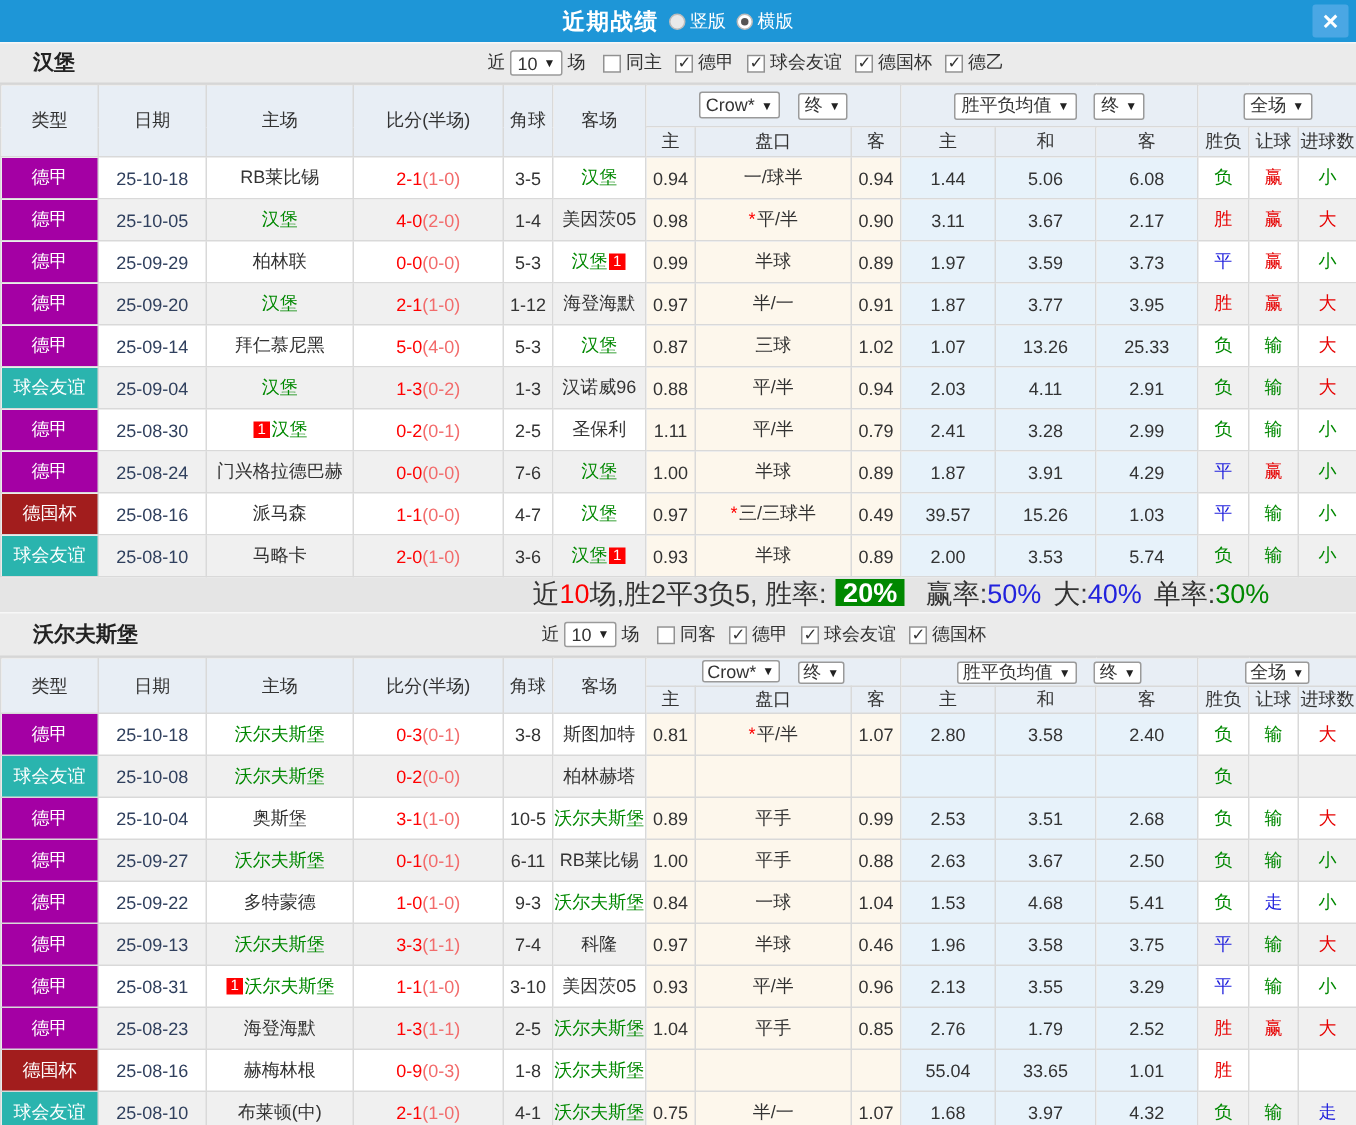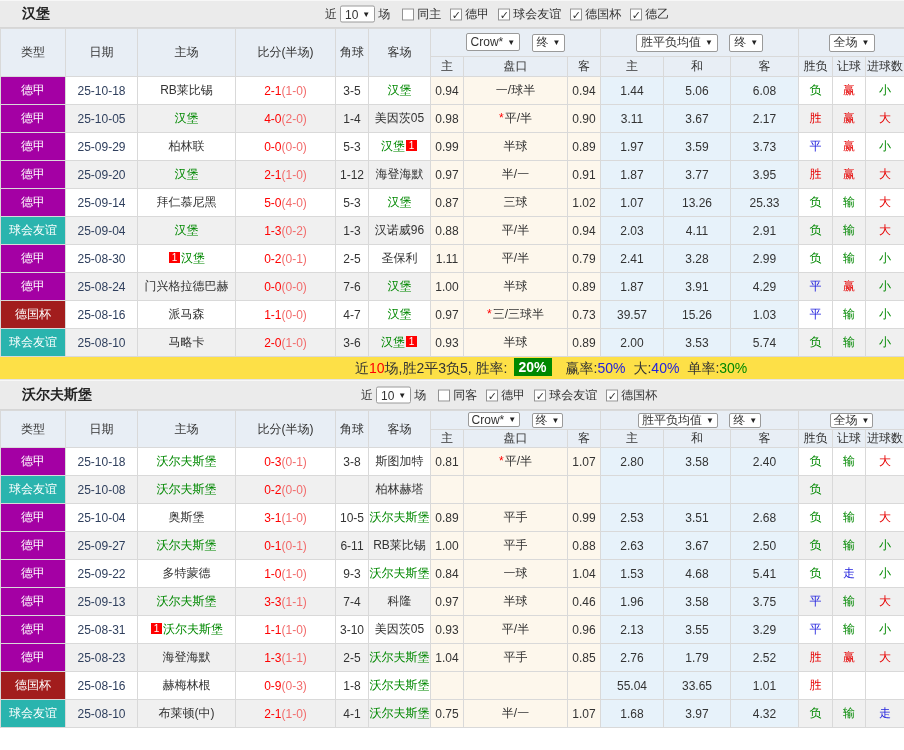--- a/index.html
+++ b/index.html
@@ -50,32 +50,44 @@
   tr.odd td.td-cream,tr.even td.td-cream{background:var(--c-cream,#fdf7ec);}
   tr.odd td.td-blue,tr.even td.td-blue{background:var(--c-blue,#e7f2fa);}
   .hl{color:var(--c-hl,#008800);}
   .ft{color:var(--c-ft,#ff0000);}
   .ht{color:var(--c-ht,#f26c6c);margin-top:36px;}
   .badge{display:inline-block;background:#ff0000;color:#fff;width:11px;height:11px;line-height:11px;font-size:10px;text-align:center;vertical-align:1px;}
   .td-team .badge{margin:0 1px;}
   .star{color:#ff0000;margin-right:1px;}
 
   
-  .summary{height:22px;line-height:22px;font-size:14px;padding-left:355px;background:#fde047;border-bottom:1px solid #e4e4e4;white-space:nowrap;}
+  .summary{height:22px;line-height:22px;font-size:18px;padding-left:355px;background:#e5e5e5;border-bottom:1px solid #e4e4e4;white-space:nowrap;}
   .summary .red{color:#ff0000;}
   .summary .blue{color:#2222dd;}
   .summary .green{color:#008800;}
   .summary .chip{display:inline-block;background:var(--c-chip,#008800);color:#fff;font-weight:bold;padding:0 5px;margin:0 6px;height:18px;line-height:18px;vertical-align:1px;}
   .summary .gap{margin-left:8px;}
 </style>
 </head>
 <body>
 
 <div class="page">
 
+  <header class="titlebar">
+    <span class="ttl">近期战绩</span>
+    <span class="radio">
+      <span class="rdot off"></span>
+      <span>竖版</span>
+    </span>
+    <span class="radio">
+      <span class="rdot on"></span>
+      <span>横版</span>
+    </span>
+    <button class="close"><span>✕</span></button>
+  </header>
 
   <section class="sec sec0">
     <div class="secbar">
       <span class="team">汉堡</span>
       <div class="filters">
         <span class="flabel">近</span>
         <span class="sel count-sel">
           <span>10</span>
           <span class="arr">▼</span>
         </span>
@@ -304,21 +316,21 @@
           </tr>
           <tr class="odd">
             <td class="td-type" style="background: rgb(162, 29, 29);">德国杯</td>
             <td class="td-date">25-08-16</td>
             <td class="td-team"><span>派马森</span></td>
             <td class="td-score"><span class="ft">1-1</span><span class="ht">(0-0)</span></td>
             <td class="td-corner">4-7</td>
             <td class="td-team"><span class="hl">汉堡</span></td>
             <td class="td-cream">0.97</td>
             <td class="td-cream"><span class="star">*</span><span>三/三球半</span></td>
-            <td class="td-cream">0.73</td>
+            <td class="td-cream">0.49</td>
             <td class="td-blue">39.57</td>
             <td class="td-blue">15.26</td>
             <td class="td-blue">1.03</td>
             <td class="td-res" style="color: rgb(34, 34, 221);">平</td>
             <td class="td-res" style="color: rgb(0, 136, 0);">输</td>
             <td class="td-res" style="color: rgb(0, 136, 0);">小</td>
           </tr>
           <tr class="even">
             <td class="td-type" style="background: rgb(42, 180, 174);">球会友谊</td>
             <td class="td-date">25-08-10</td>

